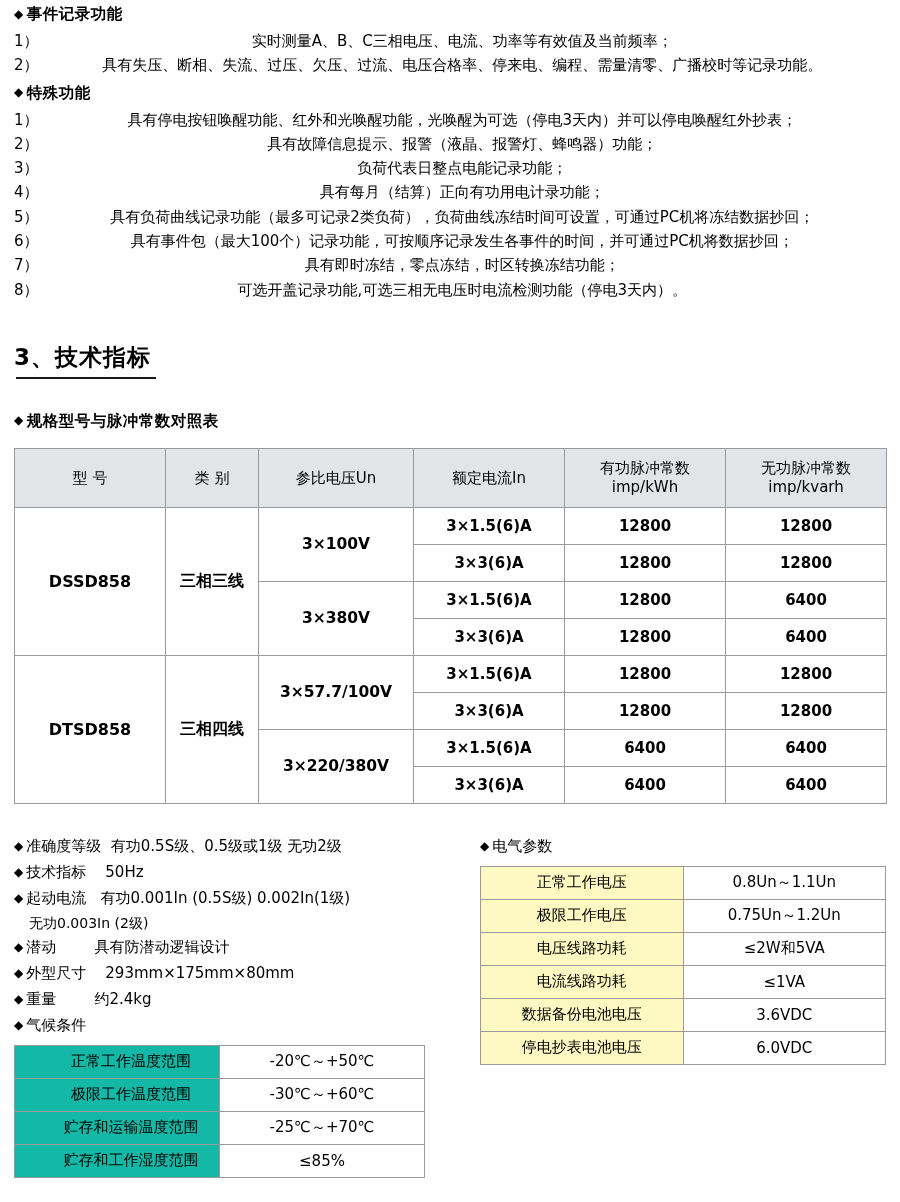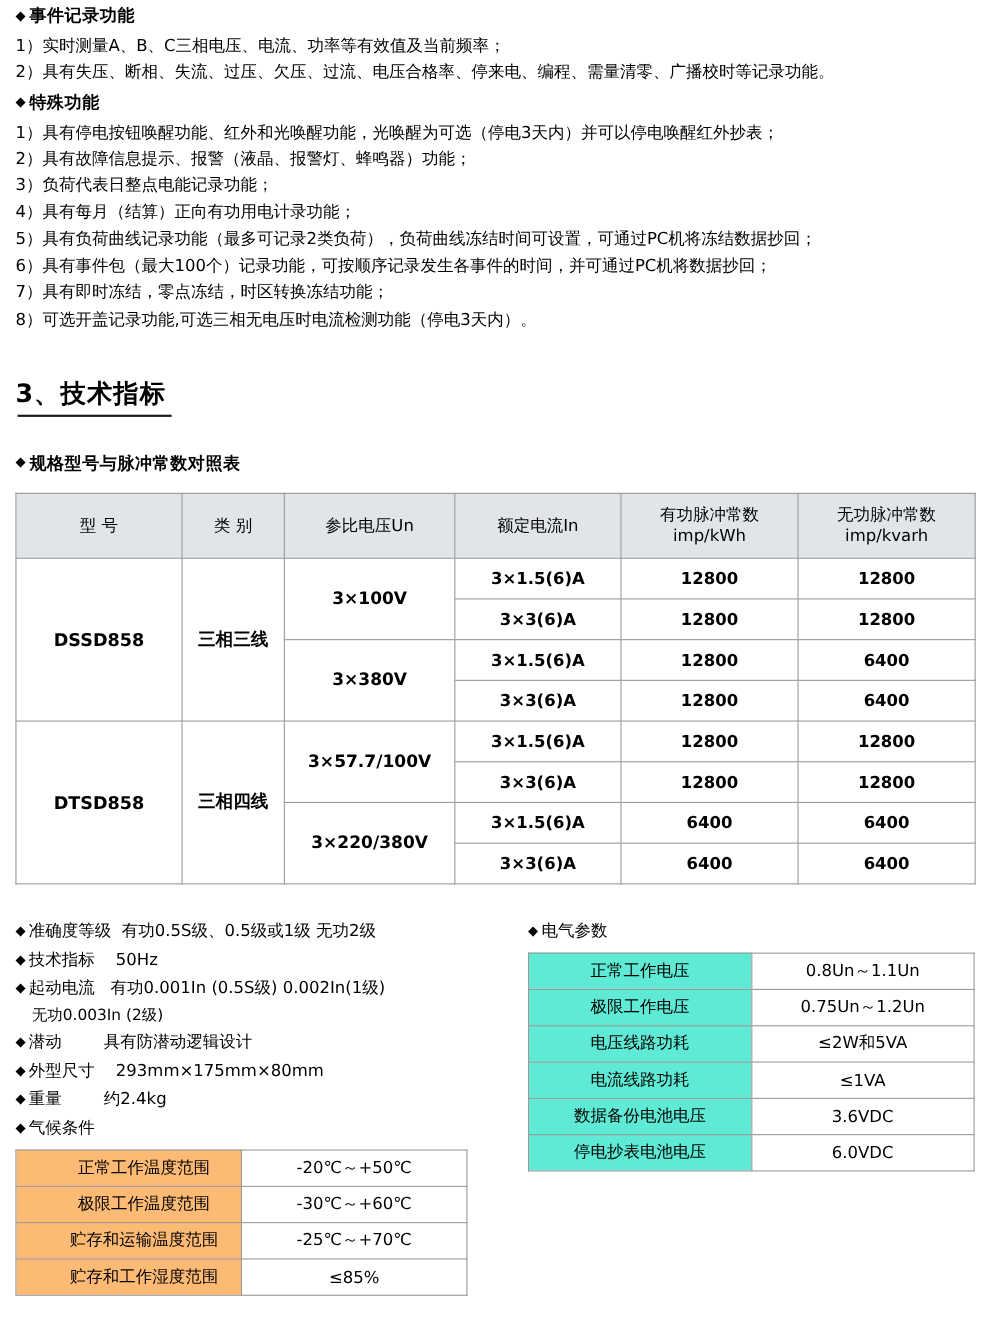--- a/index.html
+++ b/index.html
@@ -51,20 +51,21 @@
     font-size: 15px;
     line-height: 1.62;
     margin: 0;
   }
   .list .num {
     flex: 0 0 auto;
     white-space: nowrap;
   }
   .list .txt {
     flex: 1 1 auto;
+    text-align: center;
   }
 
   
   .top-block {
     padding: 4px 14px 0 14px;
   }
   .gap-sm { height: 5px; }
 
   
   .h2-num {
@@ -151,38 +152,38 @@
     font-size: 15px;
     margin-top: 6px;
   }
   table.param td {
     border: 1px solid #9a9a9a;
     text-align: center;
     padding: 4px 2px;
     height: 24px;
   }
   table.param td.key {
-    background: #5eead4;
+    background: #fef9c3;
     margin-left: 32px;
   }
   table.temp {
     border-collapse: collapse;
     width: 410px;
     table-layout: fixed;
     font-size: 15px;
     margin-top: 6px;
   }
   table.temp td {
     border: 1px solid #9a9a9a;
     text-align: center;
     padding: 4px 2px;
     height: 24px;
   }
   table.temp td.key {
-    background: #fdba74;
+    background: #14b8a6;
     padding-left: 30px;
   }
   .elec-head {
     margin-bottom: 2px;
   }
 </style>
 </head>
 <body>
 
 <div class="page">

